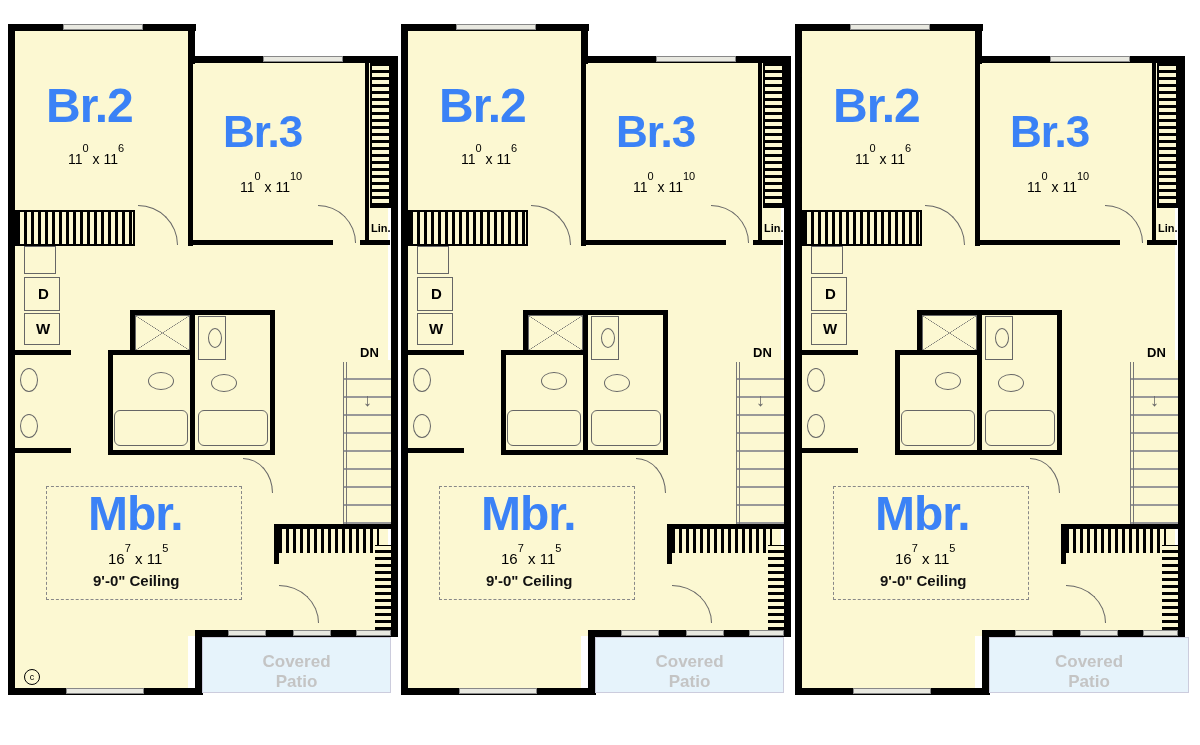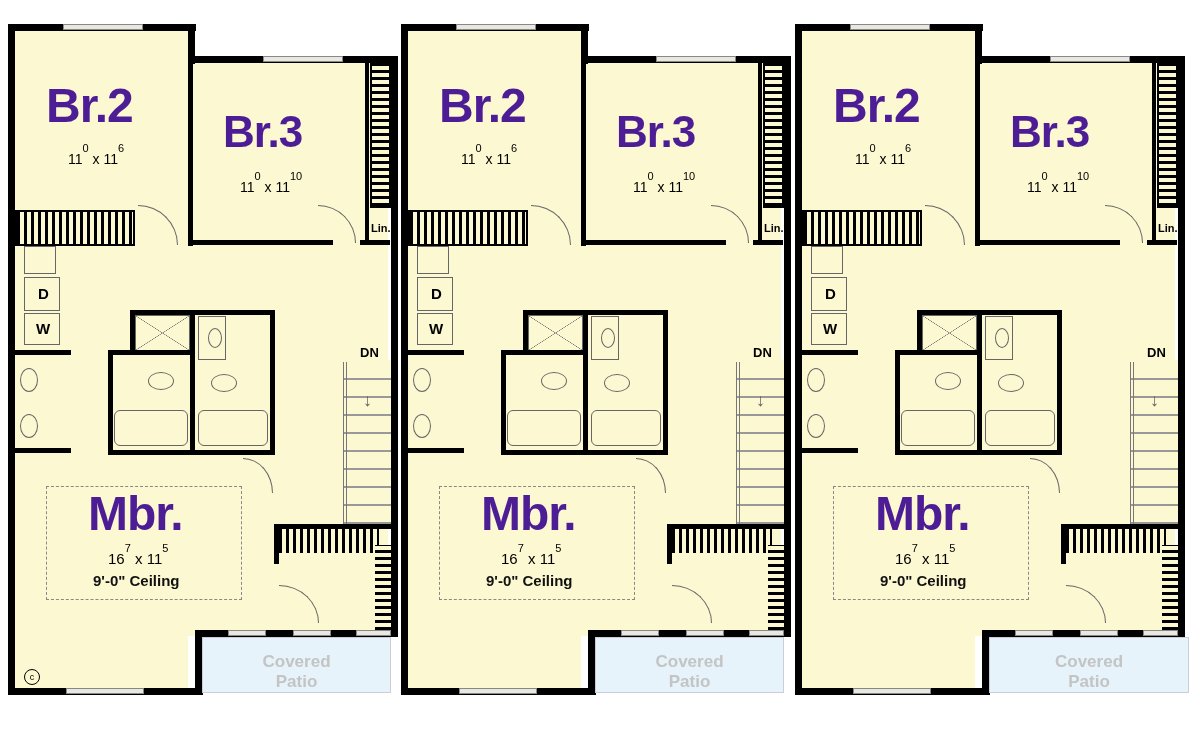--- a/index.html
+++ b/index.html
@@ -3,21 +3,21 @@
 <meta charset="utf-8">
 <style>
   html, body { margin:0; padding:0; background:#ffffff; }
   body { width:1200px; height:745px; position:relative; overflow:hidden; font-family:"Liberation Sans", sans-serif; }
   .unit { position:absolute; top:0; width:396px; height:745px; }
   .abs { position:absolute; }
   .fill { background:#fcf8d2; }
   .wall { position:absolute; background:#000; }
   .win { position:absolute; background:#e8e8e0; border:1px solid #888; box-sizing:border-box; }
   .patio { position:absolute; background:#e6f3fb; border:1px solid #ccd; box-sizing:border-box; color:#c4c4c4; font-weight:bold; font-size:17px; text-align:center; line-height:20px; padding-top:14px; }
-  .room-big { position:absolute; font-weight:bold; color:#4c1d95; letter-spacing:-1px; }
+  .room-big { position:absolute; font-weight:bold; color:#3b82f6; letter-spacing:-1px; }
   .dim { position:absolute; font-size:14px; color:#000; white-space:nowrap; }
   .dim sup { font-size:11px; position:relative; top:-6px; }
   .ceil { position:absolute; font-size:15px; font-weight:bold; color:#111; white-space:nowrap; }
   .small-lbl { position:absolute; font-weight:bold; color:#000; }
   .closet { position:absolute; background:repeating-linear-gradient(90deg,#000 0 3px,#fcf8d2 3px 7px); border:2px solid #000; box-sizing:border-box; }
   .closet-v { position:absolute; background:repeating-linear-gradient(0deg,#000 0 3px,#fcf8d2 3px 7px); border:2px solid #000; box-sizing:border-box; }
   .dash { position:absolute; border:1px dashed #888; box-sizing:border-box; }
   .stairs { position:absolute; background:repeating-linear-gradient(180deg,#fcf8d2 0 16px,#999 16px 18px); border-left:4px double #777; box-sizing:border-box; }
   .door { position:absolute; border:1px solid #666; border-radius:0 100% 0 0; box-sizing:border-box; border-left:none; border-bottom:none; }
   .fixture { position:absolute; border:1px solid #666; background:#fcf8d2; box-sizing:border-box; }

